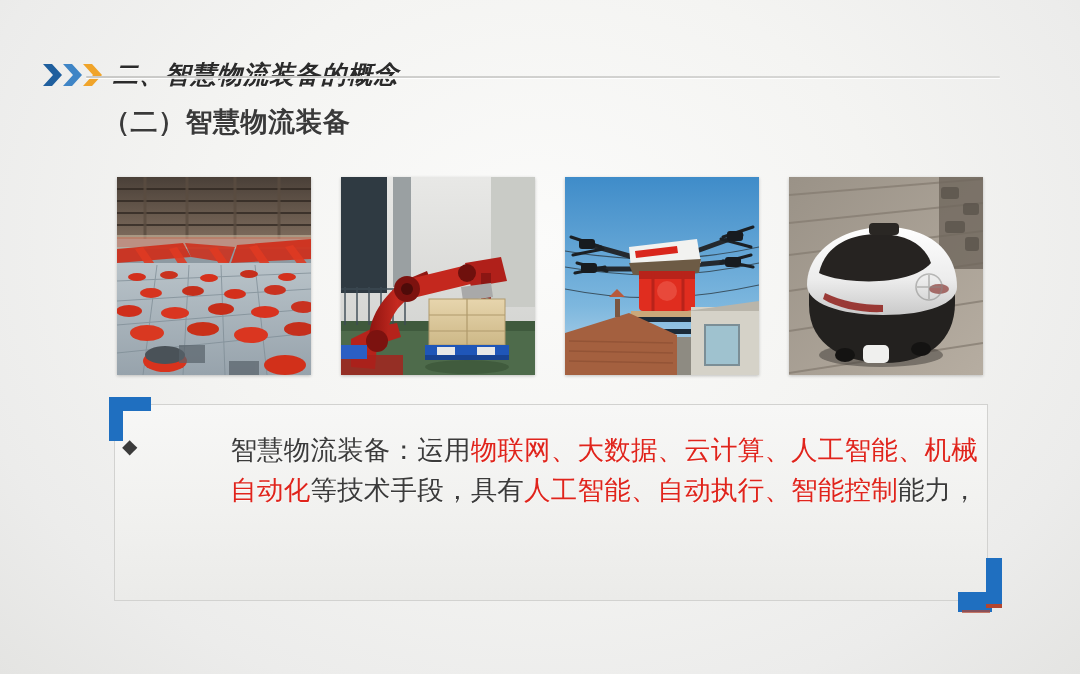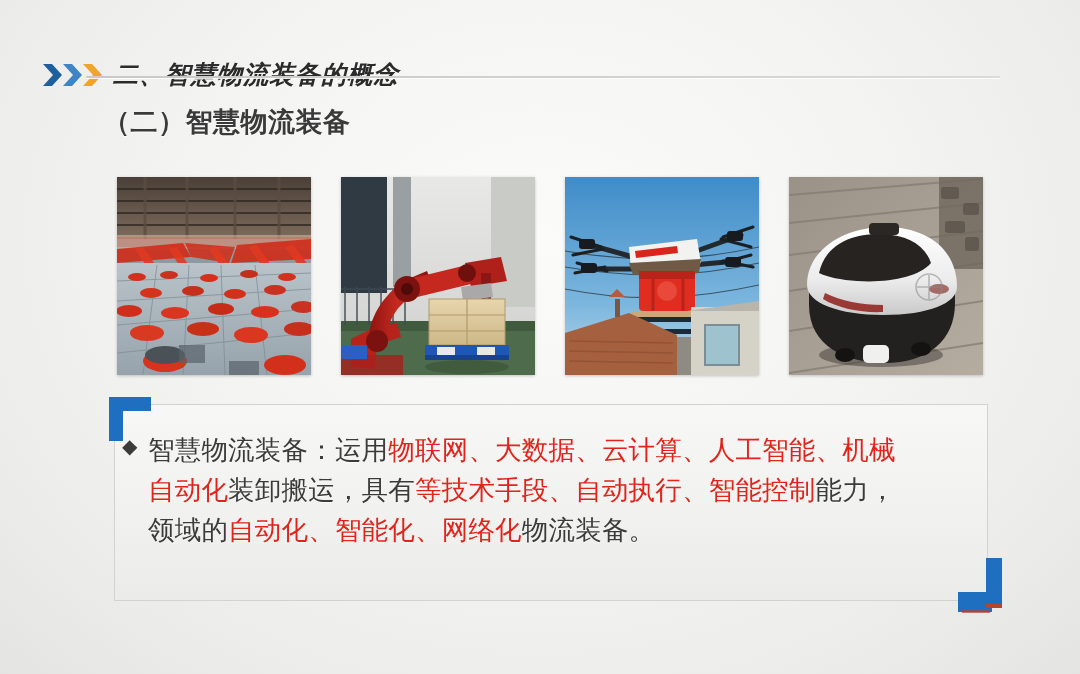--- a/index.html
+++ b/index.html
@@ -86,21 +86,21 @@
     font-size:26.5px;line-height:40px;
     color:#3b3b3b;font-weight:500;
     letter-spacing:.2px;
     text-shadow:0 1px 0 rgba(255,255,255,.6);
   }
   .bullet{
     position:absolute;left:122px;top:436px;
     font-size:20px;color:#3b3b3b;line-height:1;
   }
   .hl{color:#e0241c;}
-  .nowrapline{white-space:nowrap;display:block;}
+  .nowrapline{white-space:nowrap;display:block;text-align:right;}
 </style>
 </head>
 <body>
 
 <div class="slide">
 
   <div class="header">
 
     <div class="chevrons">
       <svg viewBox="0 0 62 26" xmlns="http://www.w3.org/2000/svg">
@@ -382,20 +382,17 @@
     </div>
   </div>
 
   <div class="bullet">◆</div>
 
   <div class="body-text">
     <span class="nowrapline">
       <span>智慧物流装备：运用</span><span class="hl">物联网、大数据、云计算、人工智能、机械</span>
     </span>
     <span class="nowrapline">
-      <span class="hl">自动化</span><span>装卸搬运，具有</span><span class="hl">等技术手段、自动执行、智能控制</span><span>能力，</span>
-    </span>
-    <span class="nowrapline">
-      <span>领域的</span><span class="hl">自动化、智能化、网络化</span><span>物流装备。</span>
+      <span class="hl">自动化</span><span>等技术手段，具有</span><span class="hl">人工智能、自动执行、智能控制</span><span>能力，</span>
     </span>
   </div>
 
 </div>
 
 </body></html>

